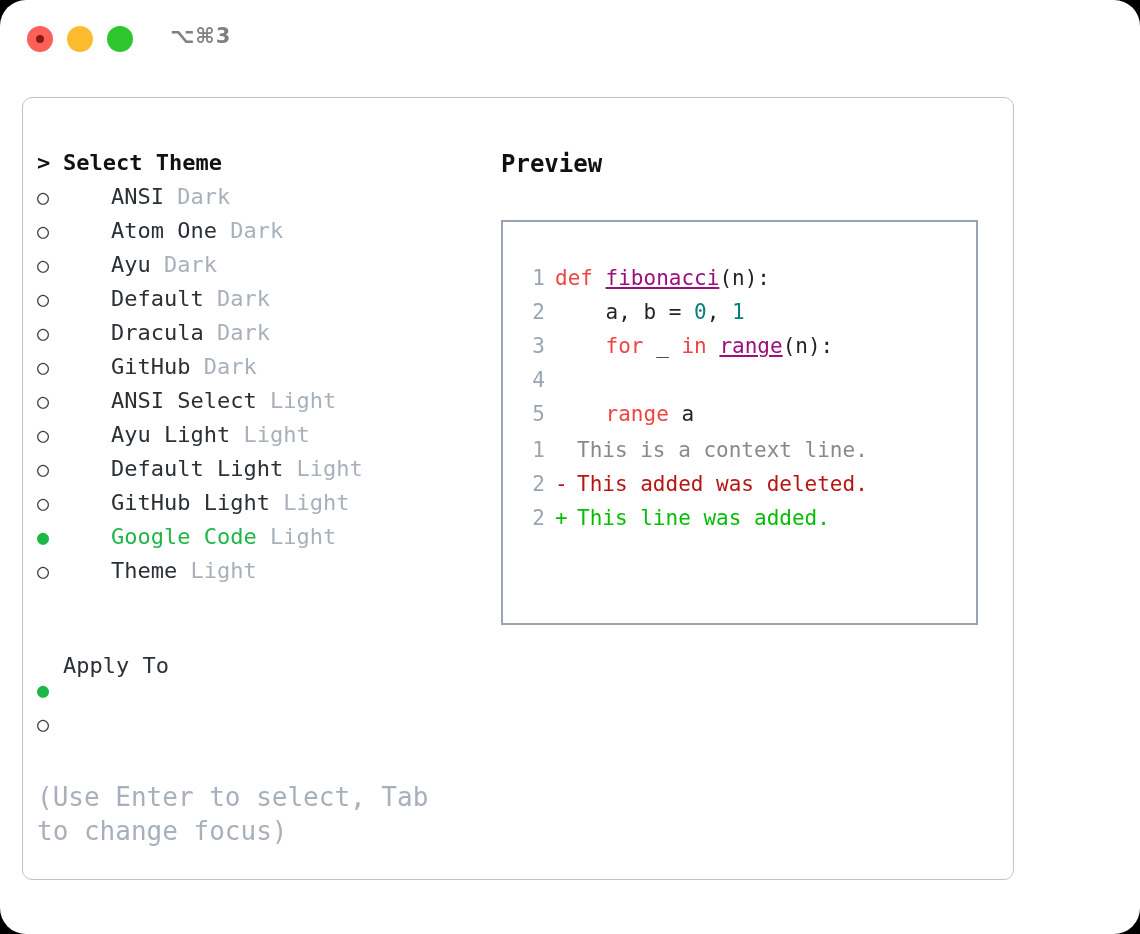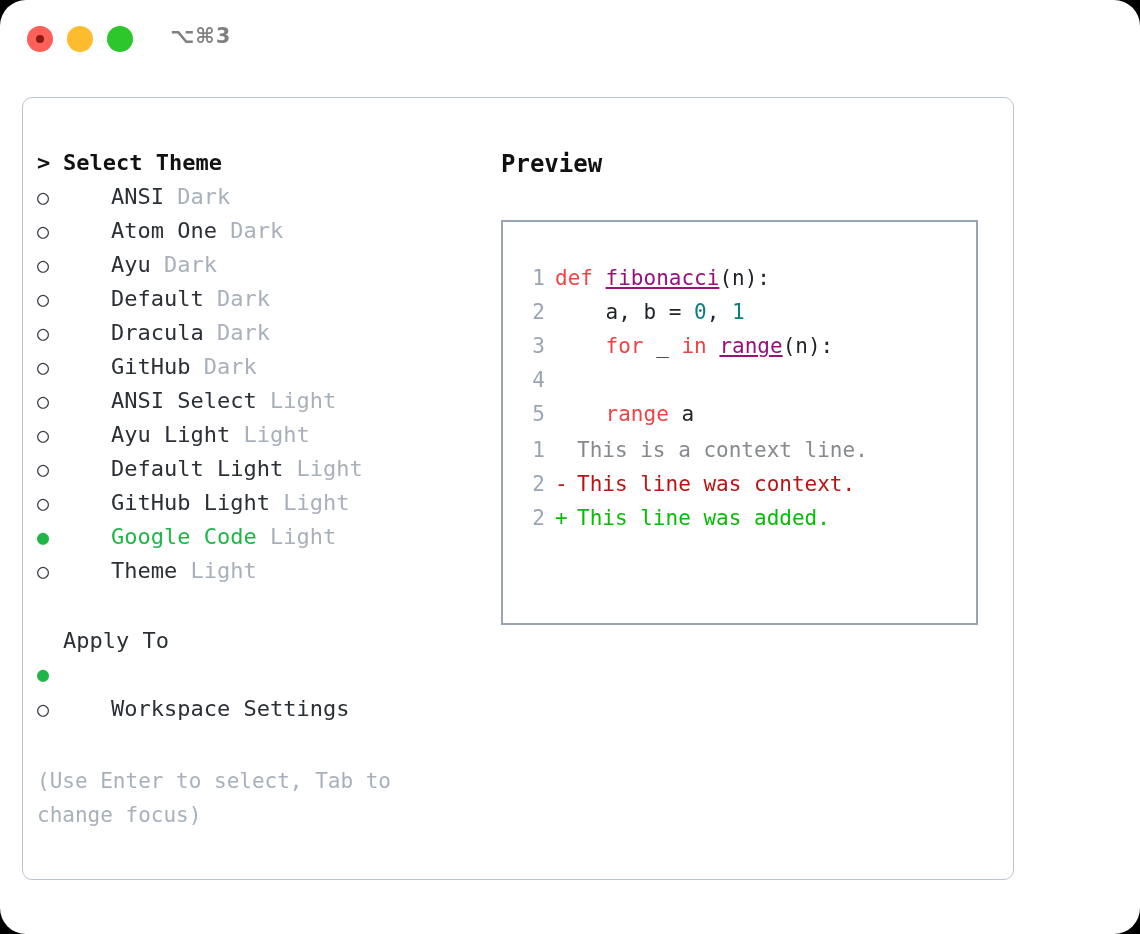--- a/index.html
+++ b/index.html
@@ -119,29 +119,29 @@
 
   .item-name { color: #2b3036; margin-left: 48px; }
   .row.selected .item-name { color: #1fb648; }
   .item-variant { color: #a8b0bb; }
 
   #apply-to-header {
     font-size: 22px;
     color: #2b3036;
     height: 34px;
     display: flex;
-    align-items: flex-start;
-    white-space: pre;
-    margin-top: 36px;
+    align-items: flex-end;
+    white-space: pre;
+    margin-top: 52px;
   }
   #apply-to-header .bullet { color: transparent; }
 
   #hint-text {
     margin-top: 34px;
-    font-size: 21px;
+    font-size: 26px;
     line-height: 34px;
     color: #a8b0bb;
     width: 420px;
     white-space: pre-wrap;
   }
 
   
   #preview-column {
     position: absolute;
     left: 478px;
@@ -235,38 +235,38 @@
           <div class="row selected"><span class="bullet">●</span><span class="item-name">Google Code</span><span class="item-variant"> Light</span></div>
           <div class="row"><span class="bullet">○</span><span class="item-name">Theme</span><span class="item-variant"> Light</span></div>
         </div>
 
       <div id="apply-to-header">
         <span class="bullet">○</span>
         <span>Apply To</span>
       </div>
       <div id="apply-to-list">
           <div class="row selected"><span class="bullet">●</span></div>
-          <div class="row"><span class="bullet">○</span><span class="item-name">Workspace Settings</span></div>
+          <div class="row"><span class="bullet">○</span></div>
         </div>
 
       <div id="hint-text">(Use Enter to select, Tab to change focus)</div>
     </div>
 
     <div id="preview-column">
       <div id="preview-title">Preview</div>
       <div id="preview-box">
         <div id="code-area">
             <div class="code-line"><span class="lineno">1</span><span class="code-text"><span class="tok-kw">def </span><span class="tok-fn">fibonacci</span><span class="tok-plain">(n):</span></span></div>
             <div class="code-line"><span class="lineno">2</span><span class="code-text"><span class="tok-plain">    a, b = </span><span class="tok-num">0</span><span class="tok-plain">, </span><span class="tok-num">1</span></span></div>
             <div class="code-line"><span class="lineno">3</span><span class="code-text"><span class="tok-plain">    </span><span class="tok-kw">for</span><span class="tok-plain"> _ </span><span class="tok-kw">in</span><span class="tok-plain"> </span><span class="tok-fn">range</span><span class="tok-plain">(n):</span></span></div>
             <div class="code-line"><span class="lineno">4</span></div>
             <div class="code-line"><span class="lineno">5</span><span class="code-text"><span class="tok-plain">    </span><span class="tok-kw">range</span><span class="tok-plain"> a</span></span></div>
           </div>
         <div id="diff-area">
             <div class="code-line"><span class="lineno">1</span><span class="diff-sign diff-ctx"> </span><span class="diff-ctx">This is a context line.</span></div>
-            <div class="code-line"><span class="lineno">2</span><span class="diff-sign diff-del">-</span><span class="diff-del">This line was context.</span></div>
+            <div class="code-line"><span class="lineno">2</span><span class="diff-sign diff-del">-</span><span class="diff-del">This added was deleted.</span></div>
             <div class="code-line"><span class="lineno">2</span><span class="diff-sign diff-add">+</span><span class="diff-add">This line was added.</span></div>
           </div>
       </div>
     </div>
 
   </div>
 </div>
 
 </body></html>

